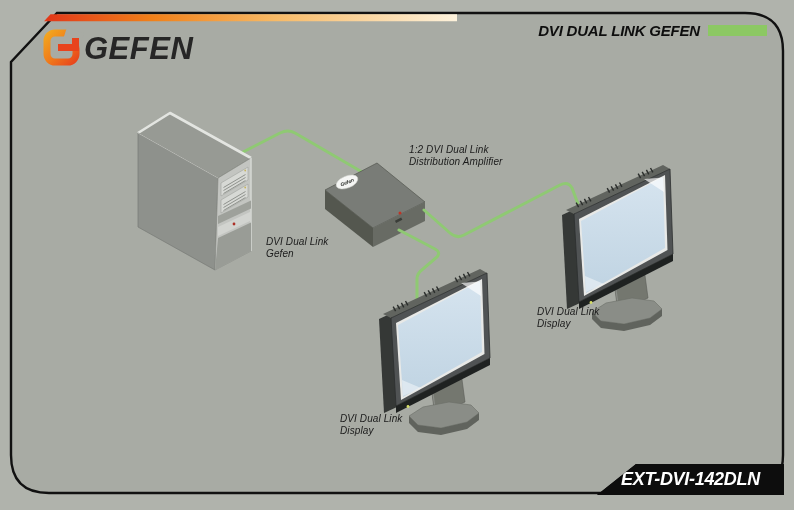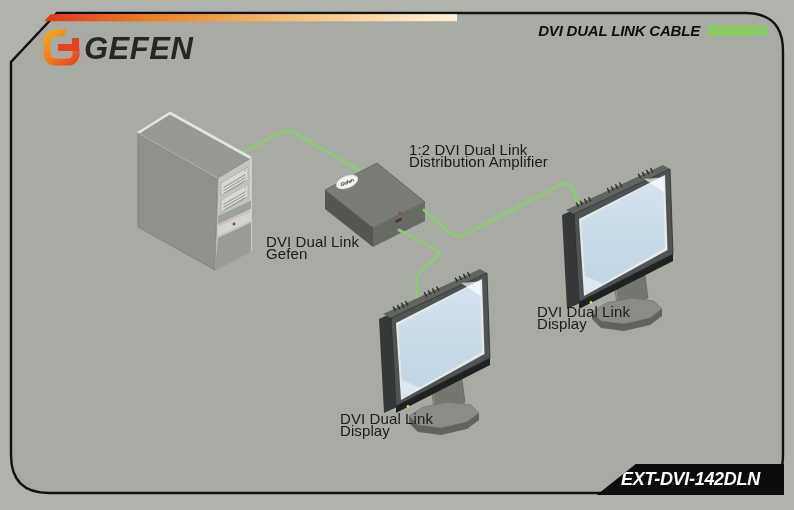--- a/index.html
+++ b/index.html
@@ -5,22 +5,23 @@
   html,body{margin:0;padding:0;}
   body{
     width:794px;height:510px;position:relative;overflow:hidden;
     background:#b0b3ac;
     font-family:"Liberation Sans", sans-serif;
   }
   .abs{position:absolute;}
   #frame-svg{left:0;top:0;}
   .diagram-label{
     position:absolute;
-    font-size:15px;line-height:11.5px;color:#1b1b1b;
+    font-size:10px;line-height:11.5px;color:#1b1b1b;
     letter-spacing:0.1px;
+    font-style:italic;
   }
   #brand-text{
     left:84px;top:33px;
     font-size:31px;line-height:31px;font-weight:bold;font-style:italic;
     color:#262626;letter-spacing:0.5px;
   }
   #legend{
     right:27px;top:22px;height:16px;
     display:flex;align-items:center;
   }
@@ -167,21 +168,21 @@
   <g>
     <use href="#monitor" transform="translate(-183,104)"></use>
   </g>
 
   <polygon points="636,464 784,464 784,495 597,495" fill="#0d0d0d"></polygon>
 </svg>
 
 <div id="brand-text" class="abs">GEFEN</div>
 
 <div id="legend" class="abs">
-  <span id="legend-label">DVI DUAL LINK CABLE</span>
+  <span id="legend-label">DVI DUAL LINK GEFEN</span>
   <span id="legend-swatch" style="background-color: rgb(140, 200, 99);"></span>
 </div>
 
 <div class="diagram-label" style="left:266px;top:236px;">
   <div>DVI Dual Link</div>
   <div>Gefen</div>
 </div>
 
 <div class="diagram-label" style="left:409px;top:144px;">
   <div>1:2 DVI Dual Link</div>

